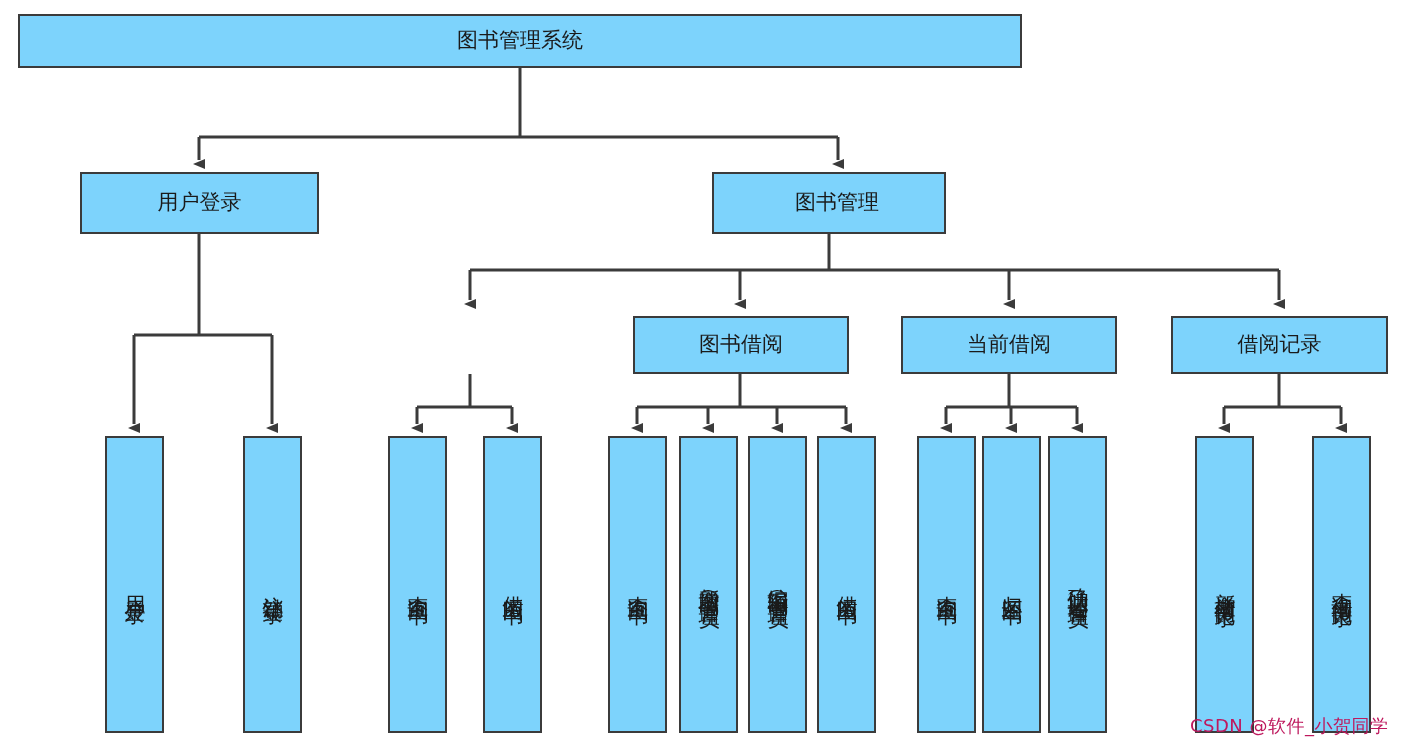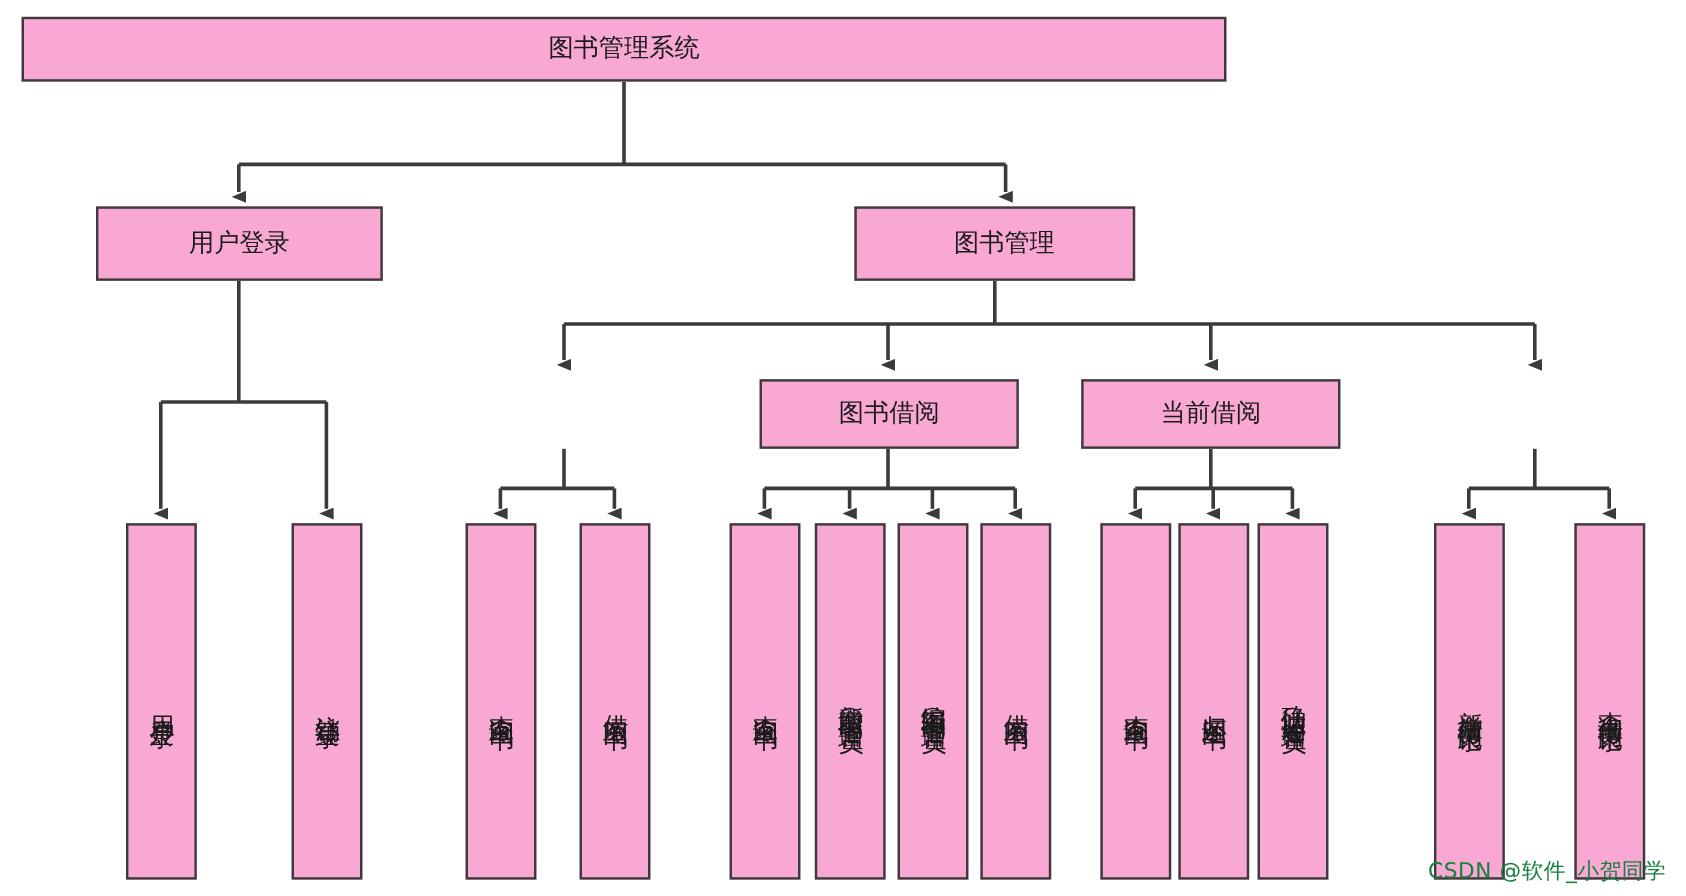--- a/index.html
+++ b/index.html
@@ -24,21 +24,21 @@
     position: absolute;
     left: 0; top: 0;
     width: 1405px;
     height: 747px;
     pointer-events: none;
   }
   .node {
     position: absolute;
     box-sizing: border-box;
     border: 2.5px solid #3b3b3b;
-    background: #f9a8d4;
+    background: #7dd3fc;
     display: flex;
     align-items: center;
     justify-content: center;
     overflow: hidden;
   }
   .node .label {
     color: #1a1a1a;
     line-height: 1.02;
     text-align: center;
     white-space: pre;
@@ -55,21 +55,21 @@
   }
   .node.v .label {
     writing-mode: vertical-rl;
     text-orientation: upright;
     font-size: 21px;
     letter-spacing: 3px;
     line-height: 1;
   }
   .watermark {
     position: absolute;
-    color: #15803d;
+    color: #be185d;
     font-size: 18px;
     white-space: nowrap;
     letter-spacing: 0.5px;
     z-index: 5;
   }
 </style>
 </head>
 <body>
 
 <div id="diagram-root">
@@ -134,20 +134,23 @@
   <div class="node h" style="left:712px; top:172px; width:234px; height:62px;padding-left:16px;">
     <span class="label">图书管理</span>
   </div>
 
   <div class="node h" style="left:901px; top:316px; width:216px; height:58px;">
     <span class="label">当前借阅</span>
   </div>
   <div class="node h" style="left:633px; top:316px; width:216px; height:58px;">
     <span class="label">图书借阅</span>
   </div>
+  <div class="node h" style="left:1171px; top:316px; width:217px; height:58px;">
+    <span class="label">借阅记录</span>
+  </div>
 
   <div class="node v" style="left:105px; top:436px; width:59px; height:297px;">
     <span class="label">用户登录</span>
   </div>
   <div class="node v" style="left:243px; top:436px; width:59px; height:297px;">
     <span class="label">注销登录</span>
   </div>
 
   <div class="node v" style="left:388px; top:436px; width:59px; height:297px;">
     <span class="label">查询图书</span>

